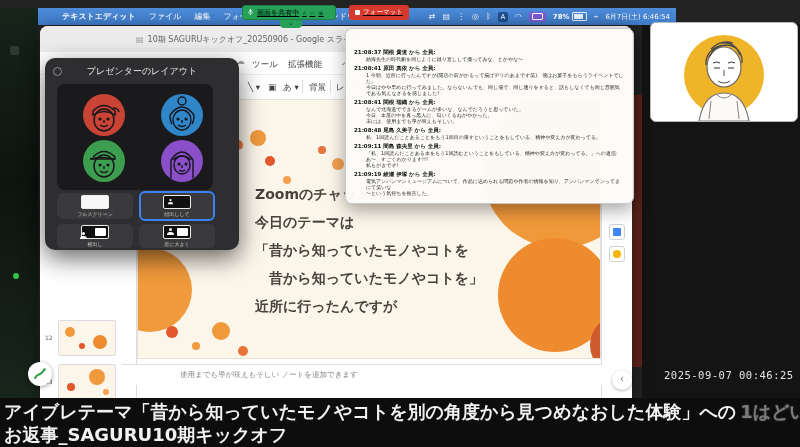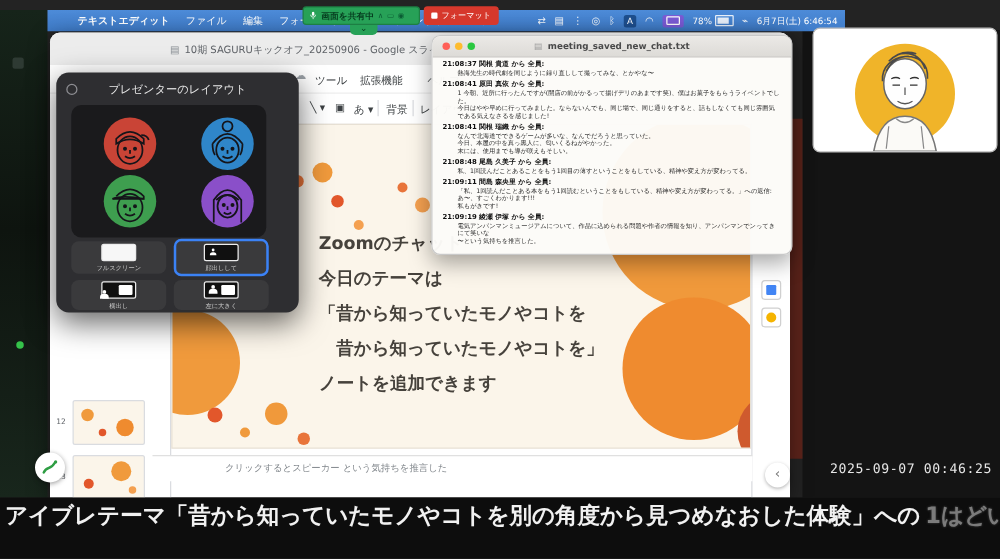--- a/index.html
+++ b/index.html
@@ -19,26 +19,26 @@
     background:linear-gradient(180deg,#4d8bd8,#3f7cc9);
     display:flex;align-items:center;color:#fff;font-size:8px;white-space:nowrap;}
   #menubar .apple{margin:0 10px 0 14px;font-size:9px;}
   #menubar .mi{margin-right:13px;}
   #menubar .mi.app{font-weight:bold;}
   #mb-right{position:absolute;right:6px;top:0;height:17px;display:flex;align-items:center;gap:7px;font-size:7px;}
   .sicon{font-size:8px;opacity:.95;line-height:1;}
   .inputA{width:10px;height:10px;border-radius:2px;background:#1e4f8f;display:flex;align-items:center;justify-content:center;font-size:7px;}
   .rec-purple{width:17px;height:10px;border-radius:2px;background:#7b5bd6;display:flex;align-items:center;justify-content:center;}
   .rec-purple i{display:block;width:9px;height:5px;border:1px solid #fff;border-radius:1px;}
-  .batt{display:flex;align-items:center;gap:2px;}
+  .batt{display:flex;align-items:center;gap:2px;font-weight:bold;}
   .batt .shell{width:13px;height:7px;border:1px solid #e8f0fa;border-radius:1px;position:relative;}
   .batt .shell i{position:absolute;left:1px;top:1px;bottom:1px;width:9px;background:#e8f0fa;}
 
   
-  #zoombar{left:242px;top:5px;display:flex;gap:3px;z-index:40;}
+  #zoombar{left:242px;top:5px;display:flex;gap:13px;z-index:40;text-decoration:underline;}
   #zoom-pill{width:94px;height:15px;border-radius:3px;background:#27a157;border:1px solid #1d7f43;
     display:flex;align-items:center;gap:3px;padding:0 4px;box-sizing:border-box;}
   #zoom-pill .txt{font-size:7px;font-weight:bold;color:#063d1f;white-space:nowrap;}
   #zoom-pill .mini{width:7px;height:7px;display:block;}
   .pill-ico{font-size:6px;color:#0a5c33;line-height:1;}
   #stop-btn{width:60px;height:15px;border-radius:3px;background:#d6382c;color:#fff;
     display:flex;align-items:center;justify-content:center;gap:3px;font-size:6.5px;white-space:nowrap;}
   #stop-btn .sq{width:5px;height:5px;background:#fff;border-radius:1px;}
   #zoom-chevron{left:280px;top:20px;width:22px;height:8px;background:#27a157;border-radius:0 0 4px 4px;
     color:#063d1f;font-size:7px;text-align:center;line-height:6px;z-index:40;}
@@ -247,34 +247,34 @@
       <span class="blob" style="left:180px;top:46px;width:8px;height:8px;background:#e8743a"></span>
       <span class="blob" style="left:194px;top:58px;width:12px;height:12px;background:#f4a050"></span>
       <span class="blob" style="left:28px;top:226px;width:12px;height:12px;background:#e2572b"></span>
       <span class="blob" style="left:54px;top:242px;width:8px;height:8px;background:#f09a3c"></span>
       <span class="blob" style="left:74px;top:222px;width:18px;height:18px;background:#f0993b"></span>
       <span class="blob" style="left:100px;top:246px;width:10px;height:10px;background:#e8743a"></span>
       <div class="slide-line" style="top:86px">Zoomのチャット</div>
       <div class="slide-line" style="top:114px">今日のテーマは</div>
       <div class="slide-line" style="top:142px">「昔から知っていたモノやコトを</div>
       <div class="slide-line" style="top:170px">　昔から知っていたモノやコトを」</div>
-      <div class="slide-line" style="top:198px">ノートを追加できます</div>
+      <div class="slide-line" style="top:198px">近所に行ったんですが</div>
     </div>
 
     <div id="sidepanel">
       <div class="sp-ico" id="sp-cal" style="top:126px">
           <i></i>
         </div>
       <div class="sp-ico" id="sp-keep" style="top:148px">
           <i></i>
         </div>
     </div>
 
     <div id="notesbar">
-      <span>クリックするとスピーカー という気持ちを推言した</span>
+      <span>使用までも導が咲えもそしい ノートを追加できます</span>
     </div>
   </div>
 
   <div id="collapse-pill" class="abs">‹</div>
 
   <div id="pen-btn" class="abs">
     <svg width="16" height="16" viewBox="0 0 16 16">
       <path d="M3,12 C6,6 8,11 12,4" fill="none" stroke="#2f9e44" stroke-width="2" stroke-linecap="round"></path>
       <circle cx="12.5" cy="3.5" r="1.3" fill="#2f9e44"></circle>
     </svg>
@@ -345,29 +345,20 @@
     <div class="opt" id="opt4">
       <span class="opt-icon">
           <span class="person" style="left:3px;top:2px"></span>
           <span class="subrect"></span>
         </span>
       <span class="lab">左に大きく</span>
     </div>
   </div>
 
   <div id="chat" class="abs">
-    <div id="chat-titlebar">
-      <span class="tl" id="tl-r"></span>
-      <span class="tl" id="tl-y"></span>
-      <span class="tl" id="tl-g"></span>
-      <span id="chat-title">
-        <span class="doc">▤</span>
-        <span>meeting_saved_new_chat.txt</span>
-      </span>
-    </div>
     <div id="chat-body">
       <div class="msg">
         <div class="hdr">21:08:37 関根 貴道 から 全員:</div>
         <div class="bdy">熱海先生の時代劇を同じように録り直しして撮ってみな、とかやな〜</div>
       </div>
       <div class="msg">
         <div class="hdr">21:08:41 原田 真依 から 全員:</div>
         <div class="bdy">1 今朝、近所に行ったんですが(開店の前がかるって揚げデリのあまです笑)、僕はお菓子をもらうライベントでした。
 今日はやや早めに行ってみました。ならないんでも、同じ場で、同じ通りをすると、話もしなくても同じ雰囲気
 である気えなさるを感じました!</div>
@@ -412,15 +403,16 @@
       <span class="sq"></span>
       <span>フォーマット</span>
     </div>
   </div>
   <div id="zoom-chevron" class="abs">⌄</div>
 
   <div id="subband" class="abs">
     <div id="sub1">
       <span>アイブレテーマ「昔から知っていたモノやコトを別の角度から見つめなおした体験」への</span><span class="glitch">1はどいあしはし</span>
     </div>
+    <div id="sub2">お返事_SAGURU10期キックオフ</div>
   </div>
 
 </div>
 
 </body></html>

